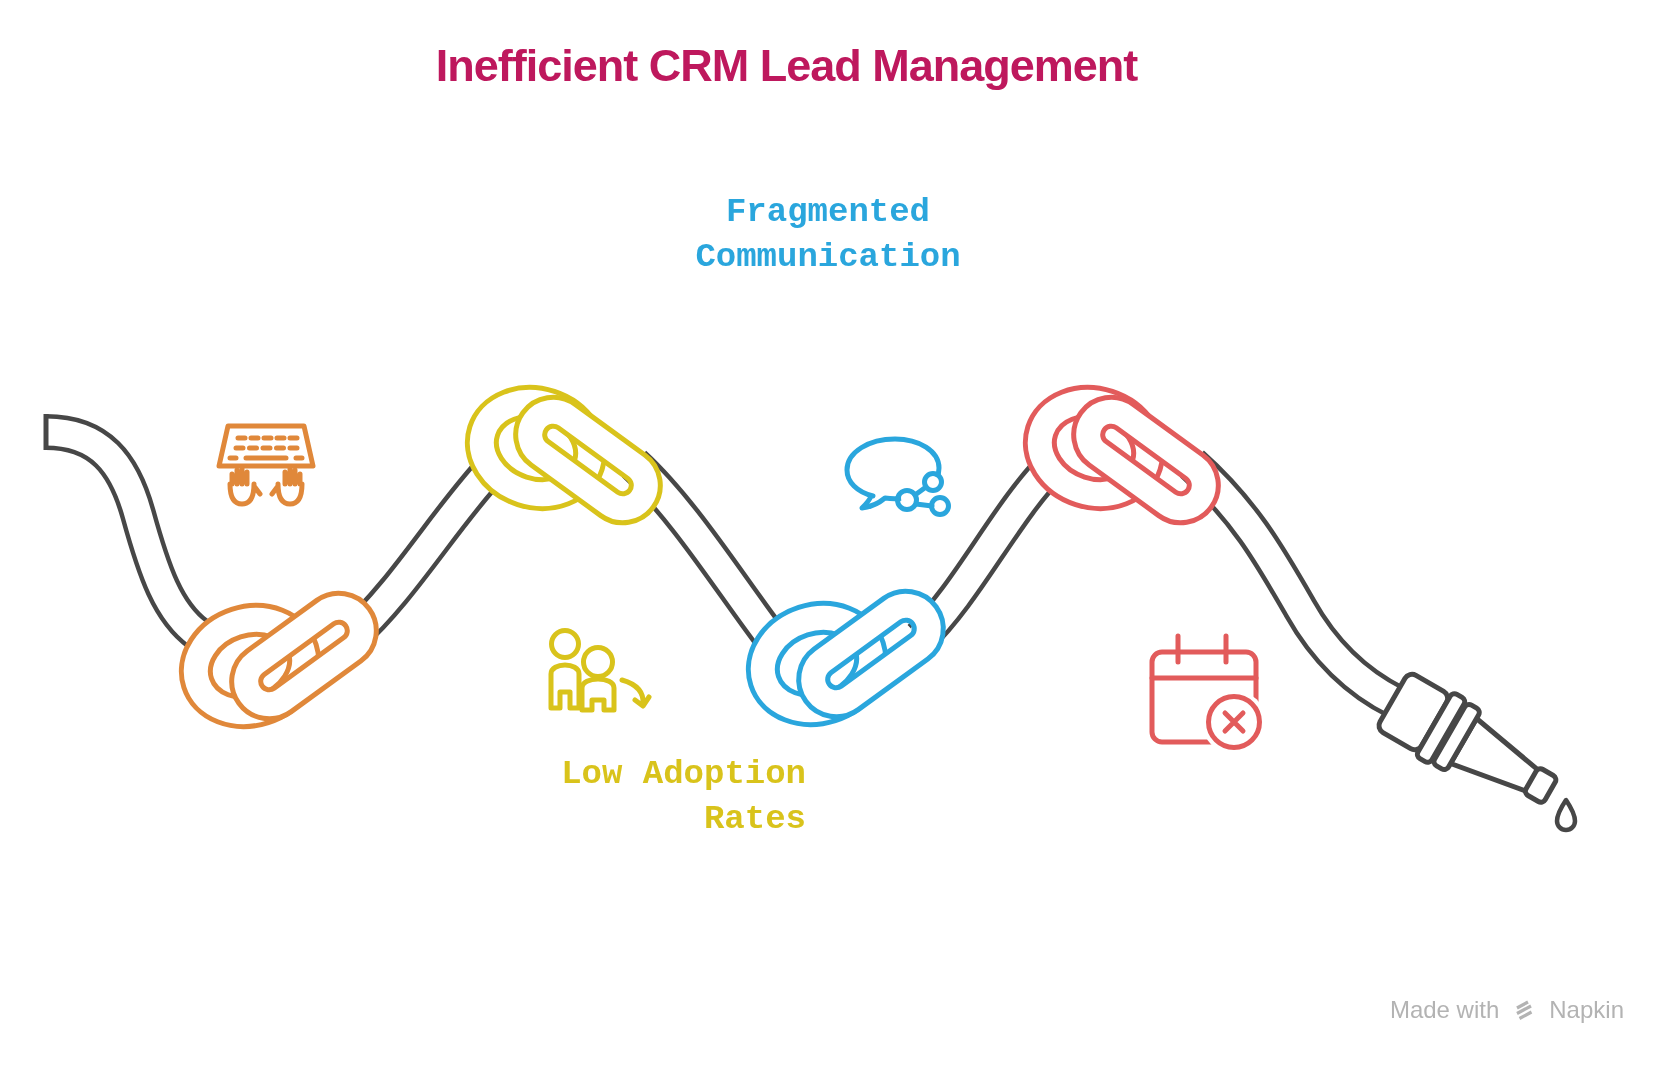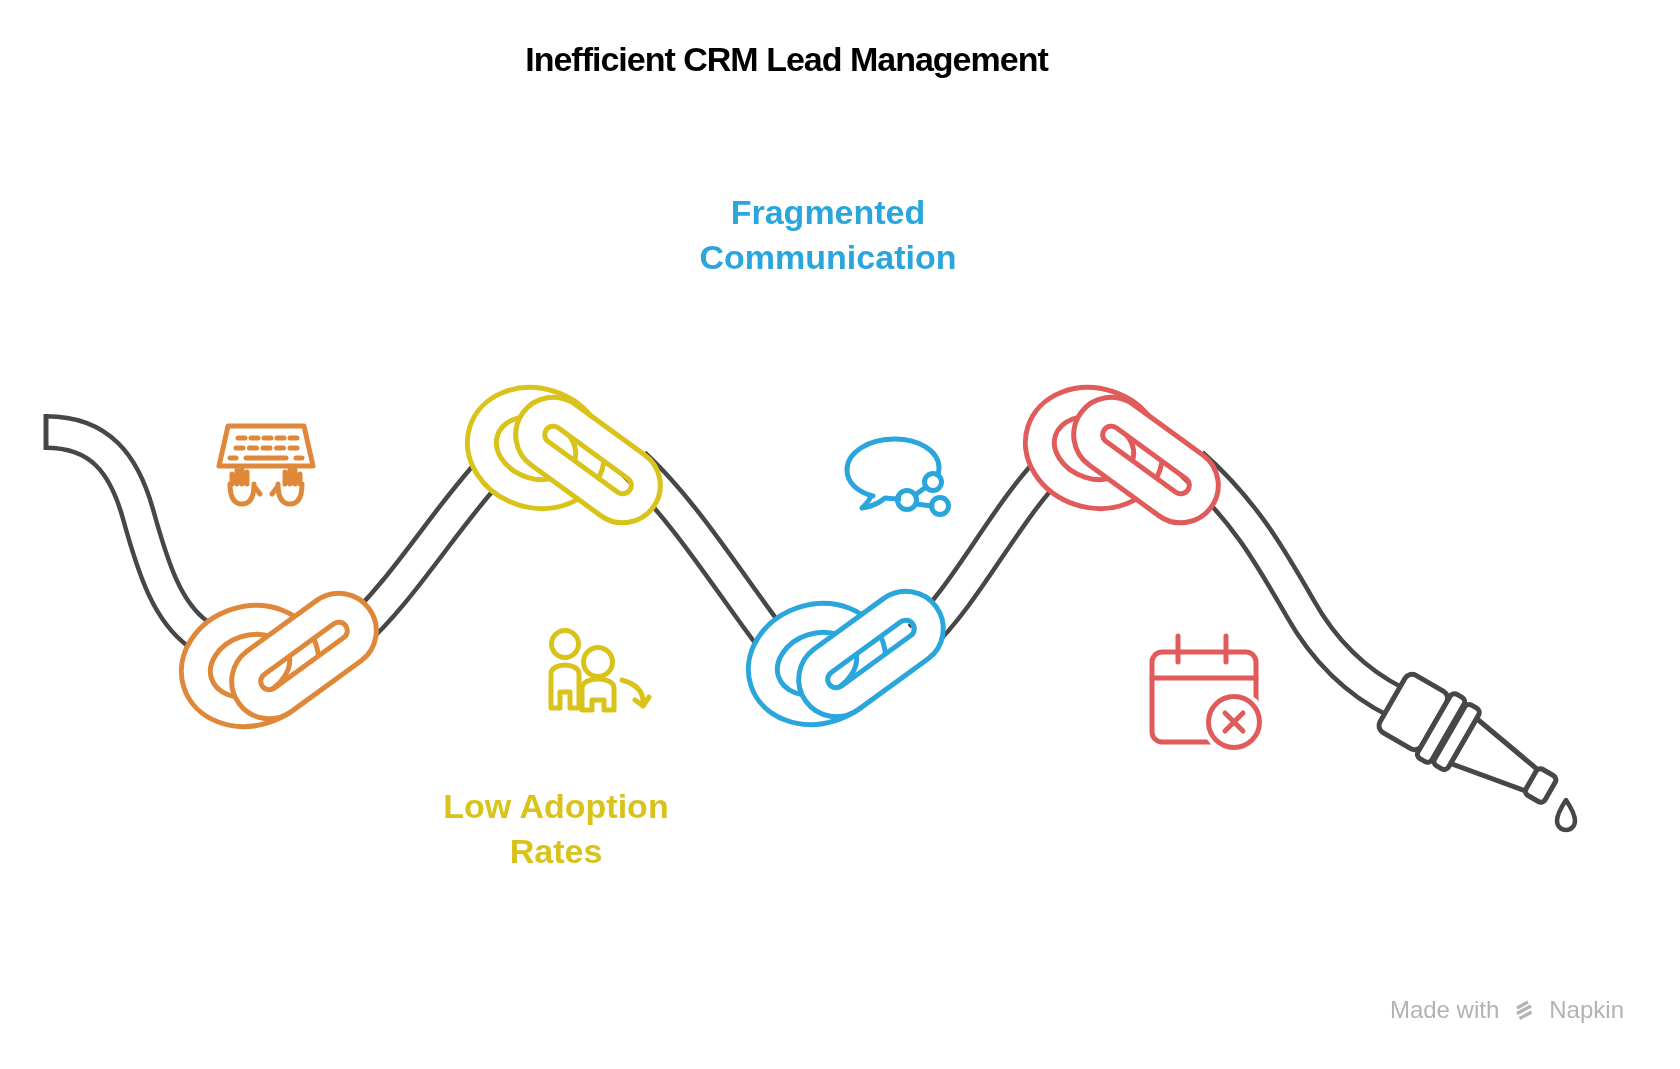--- a/index.html
+++ b/index.html
@@ -2,30 +2,30 @@
 <html><head>
 <meta charset="utf-8">
 <style>
   html,body{margin:0;padding:0;background:#ffffff;}
   .canvas{
     position:relative;width:1680px;height:1069px;background:#ffffff;overflow:hidden;
     font-family:"Liberation Sans", sans-serif;
   }
   .title{
     position:absolute;top:40px;left:3px;right:110px;margin:0;
-    text-align:center;font-size:34px;font-weight:bold;color:#000000;letter-spacing:-1px;
+    text-align:center;font-size:45px;font-weight:bold;color:#be185d;letter-spacing:-1px;
   }
   .scene{position:absolute;left:0;top:0;width:1680px;height:1069px;}
   .label{
     position:absolute;width:500px;text-align:center;
-    font-size:34px;font-weight:600;line-height:45px;white-space:pre-line;
+    font-size:34px;font-weight:600;line-height:45px;white-space:pre-line;font-family:Liberation Mono, monospace;
   }
   .label-manual{left:20px;top:237px;}
   .label-fragmented{left:578px;top:190px;}
-  .label-low{left:306px;top:784px;}
+  .label-low{left:306px;top:752px;text-align:right;}
   .label-missed{left:870px;top:752px;}
   .watermark{
     position:absolute;right:56px;top:996px;display:flex;align-items:center;gap:13px;
     font-size:24px;color:#b3b3b3;
   }
   .watermark svg{display:block;}
 </style>
 </head>
 <body>
 

